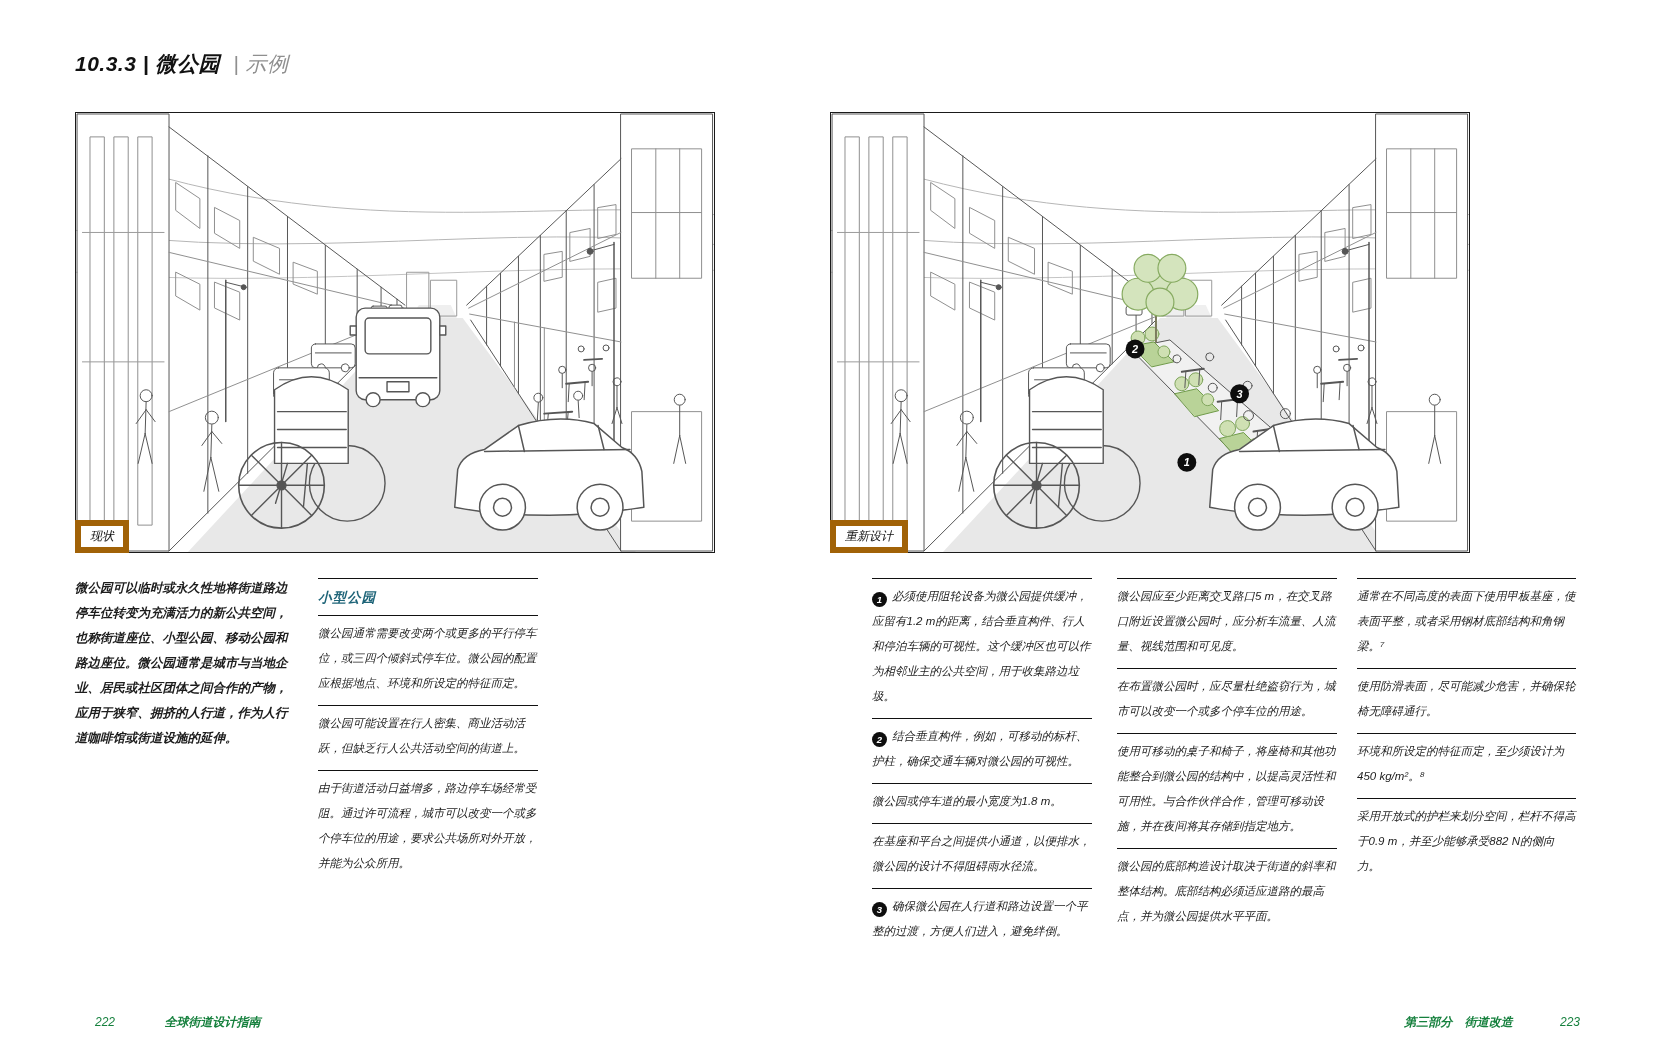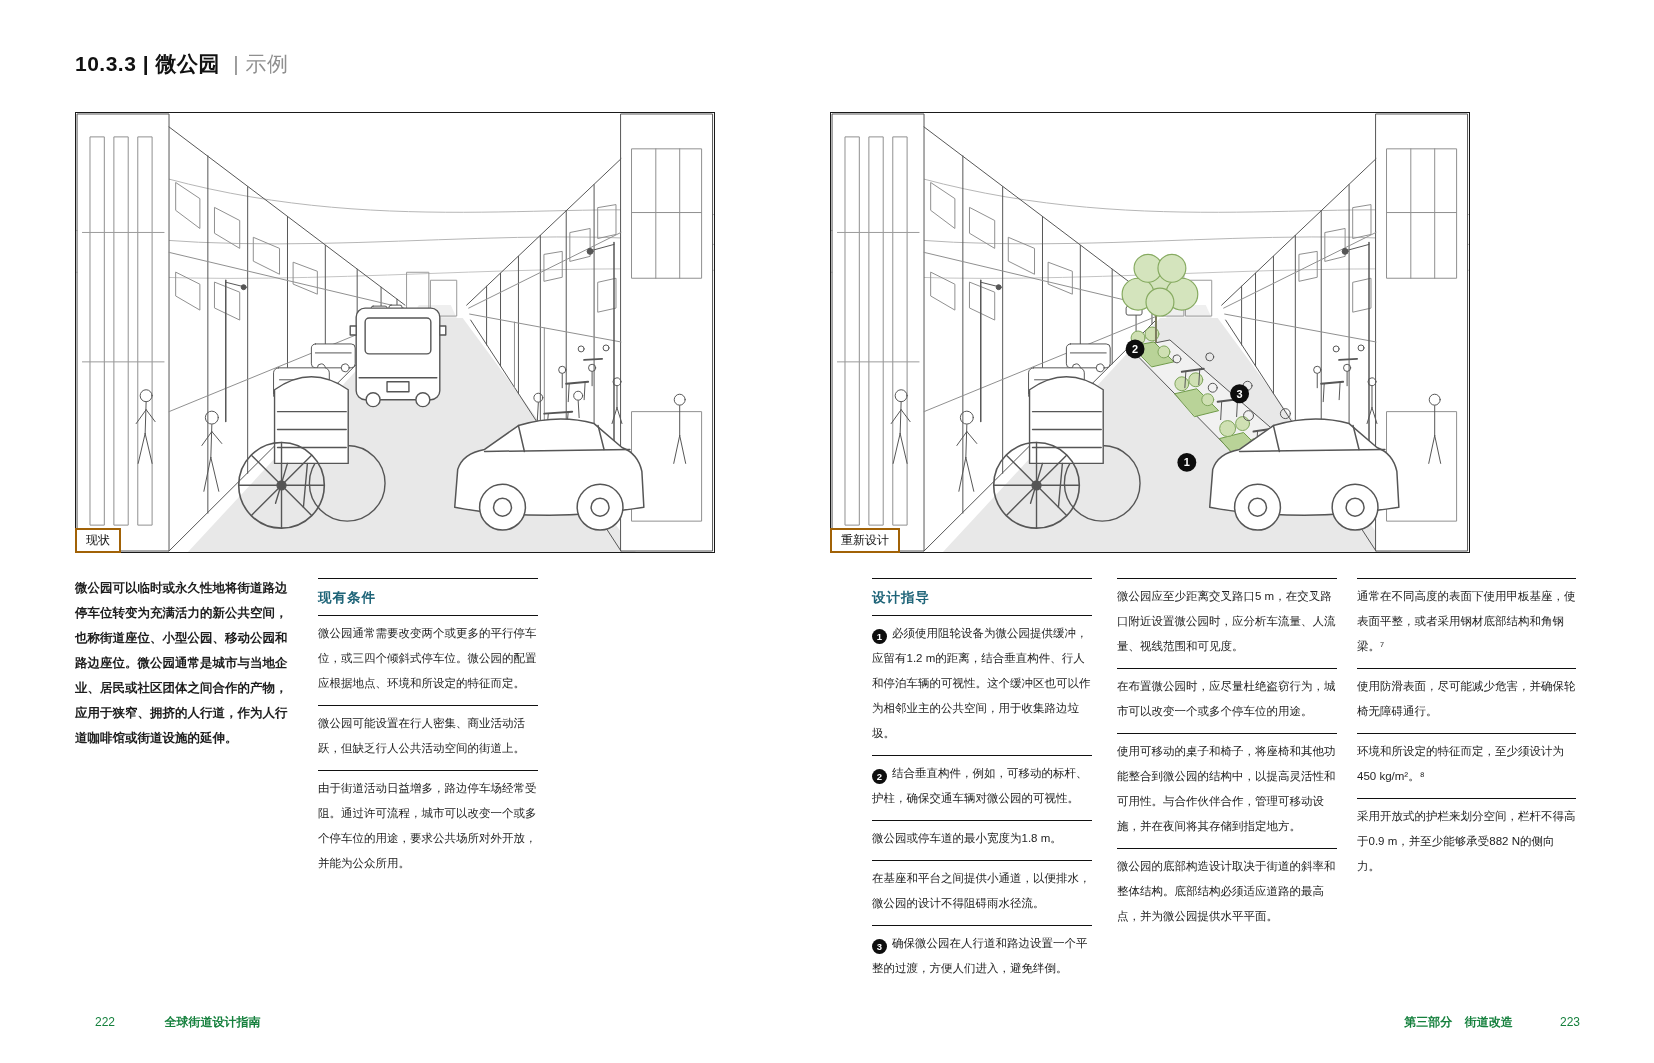--- a/index.html
+++ b/index.html
@@ -1,30 +1,30 @@
 <!DOCTYPE html>
 <html><head>
 <meta charset="utf-8">
 <style>
   * { margin:0; padding:0; box-sizing:border-box; }
   html,body { background:#ffffff; }
   body { font-family:"Liberation Sans","DejaVu Sans",sans-serif; color:#1b1b1b; }
-  .sheet { position:relative; width:1654px; height:1063px; background:#ffffff; overflow:hidden; margin:0 auto; }
+  .sheet { position:relative; width:1654px; height:1063px; background:#ffffff; overflow:hidden; margin:0 auto;font-style:italic; }
 
   
   .doc-title { position:absolute; left:75px; top:50px; font-size:21px; letter-spacing:.5px; }
   .doc-title .strong { font-weight:bold; color:#111; }
   .doc-title .light { color:#8f8f8f; margin-left:7px; }
 
   
   .panel { position:absolute; top:112px; width:640px; height:441px; border:1px solid #1a1a1a; background:#fff; }
   .panel.left { left:75px; }
   .panel.right { left:830px; }
   .panel svg { display:block; width:100%; height:100%; }
-  .panel-label { position:absolute; left:-1px; bottom:-1px; background:#fff; border:2px solid #a16207;
+  .panel-label { position:absolute; left:-1px; bottom:-1px; background:#fff; border:6px solid #a16207;
                  padding:2px 9px 3px; font-size:12px; line-height:1.35; color:#111; }
 
   
   .col { position:absolute; top:578px; font-size:11.5px; line-height:25px; color:#1d1d1d; }
   .col.intro { top:576px; left:75px; width:216px; font-size:12.5px; font-weight:bold; line-height:25px; }
   .col.cond  { left:318px;  width:220px; }
   .col.g1    { left:872px;  width:220px; }
   .col.g2    { left:1117px; width:220px; }
   .col.g3    { left:1357px; width:219px; }
 
@@ -423,28 +423,27 @@
       </g>
     </svg>
     <div class="panel-label">重新设计</div>
   </div>
 
   <div class="col intro">
     <p>微公园可以临时或永久性地将街道路边停车位转变为充满活力的新公共空间，也称街道座位、小型公园、移动公园和路边座位。微公园通常是城市与当地企业、居民或社区团体之间合作的产物，应用于狭窄、拥挤的人行道，作为人行道咖啡馆或街道设施的延伸。</p>
   </div>
 
   <div class="col cond">
-    <h3 class="sec-hd">现有条件</h3>
+    <h3 class="sec-hd">小型公园</h3>
     <p class="rp">微公园通常需要改变两个或更多的平行停车位，或三四个倾斜式停车位。微公园的配置应根据地点、环境和所设定的特征而定。</p>
     <p class="rp">微公园可能设置在行人密集、商业活动活跃，但缺乏行人公共活动空间的街道上。</p>
     <p class="rp">由于街道活动日益增多，路边停车场经常受阻。通过许可流程，城市可以改变一个或多个停车位的用途，要求公共场所对外开放，并能为公众所用。</p>
   </div>
 
   <div class="col g1">
-    <h3 class="sec-hd">设计指导</h3>
     <p class="rp">
       <span class="nbadge">1</span><span>必须使用阻轮设备为微公园提供缓冲，应留有1.2 m的距离，结合垂直构件、行人和停泊车辆的可视性。这个缓冲区也可以作为相邻业主的公共空间，用于收集路边垃圾。</span>
     </p>
     <p class="rp">
       <span class="nbadge">2</span><span>结合垂直构件，例如，可移动的标杆、护柱，确保交通车辆对微公园的可视性。</span>
     </p>
     <p class="rp">微公园或停车道的最小宽度为1.8 m。</p>
     <p class="rp">在基座和平台之间提供小通道，以便排水，微公园的设计不得阻碍雨水径流。</p>
     <p class="rp">
       <span class="nbadge">3</span><span>确保微公园在人行道和路边设置一个平整的过渡，方便人们进入，避免绊倒。</span>

